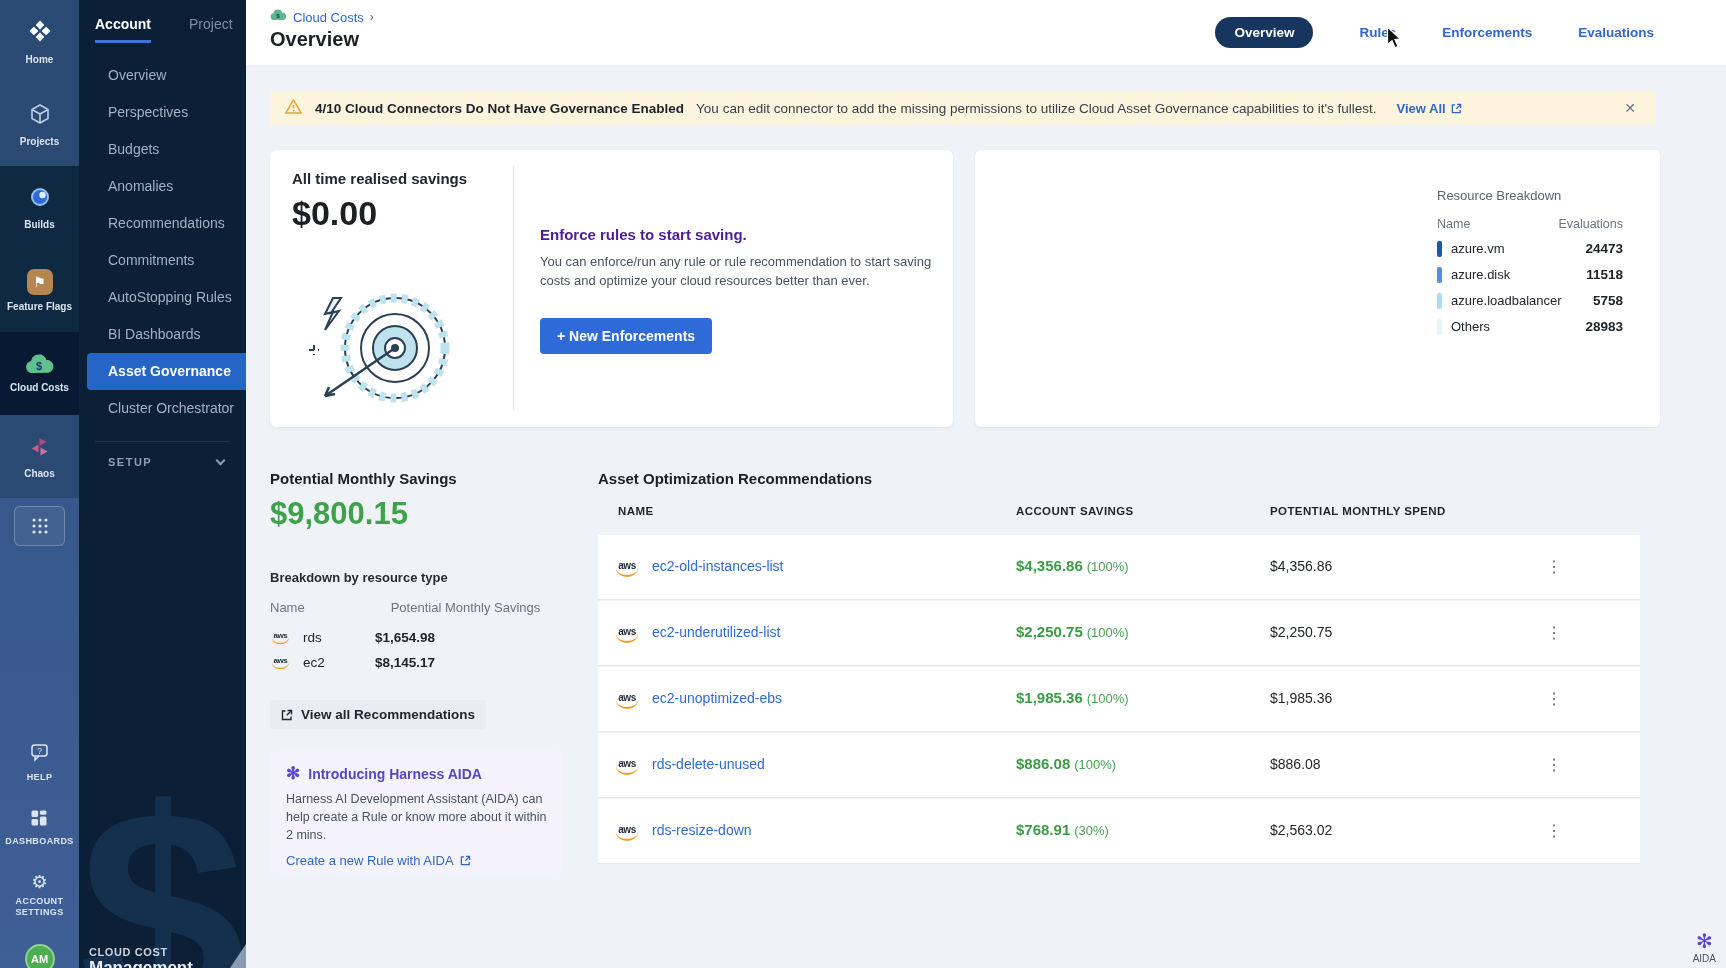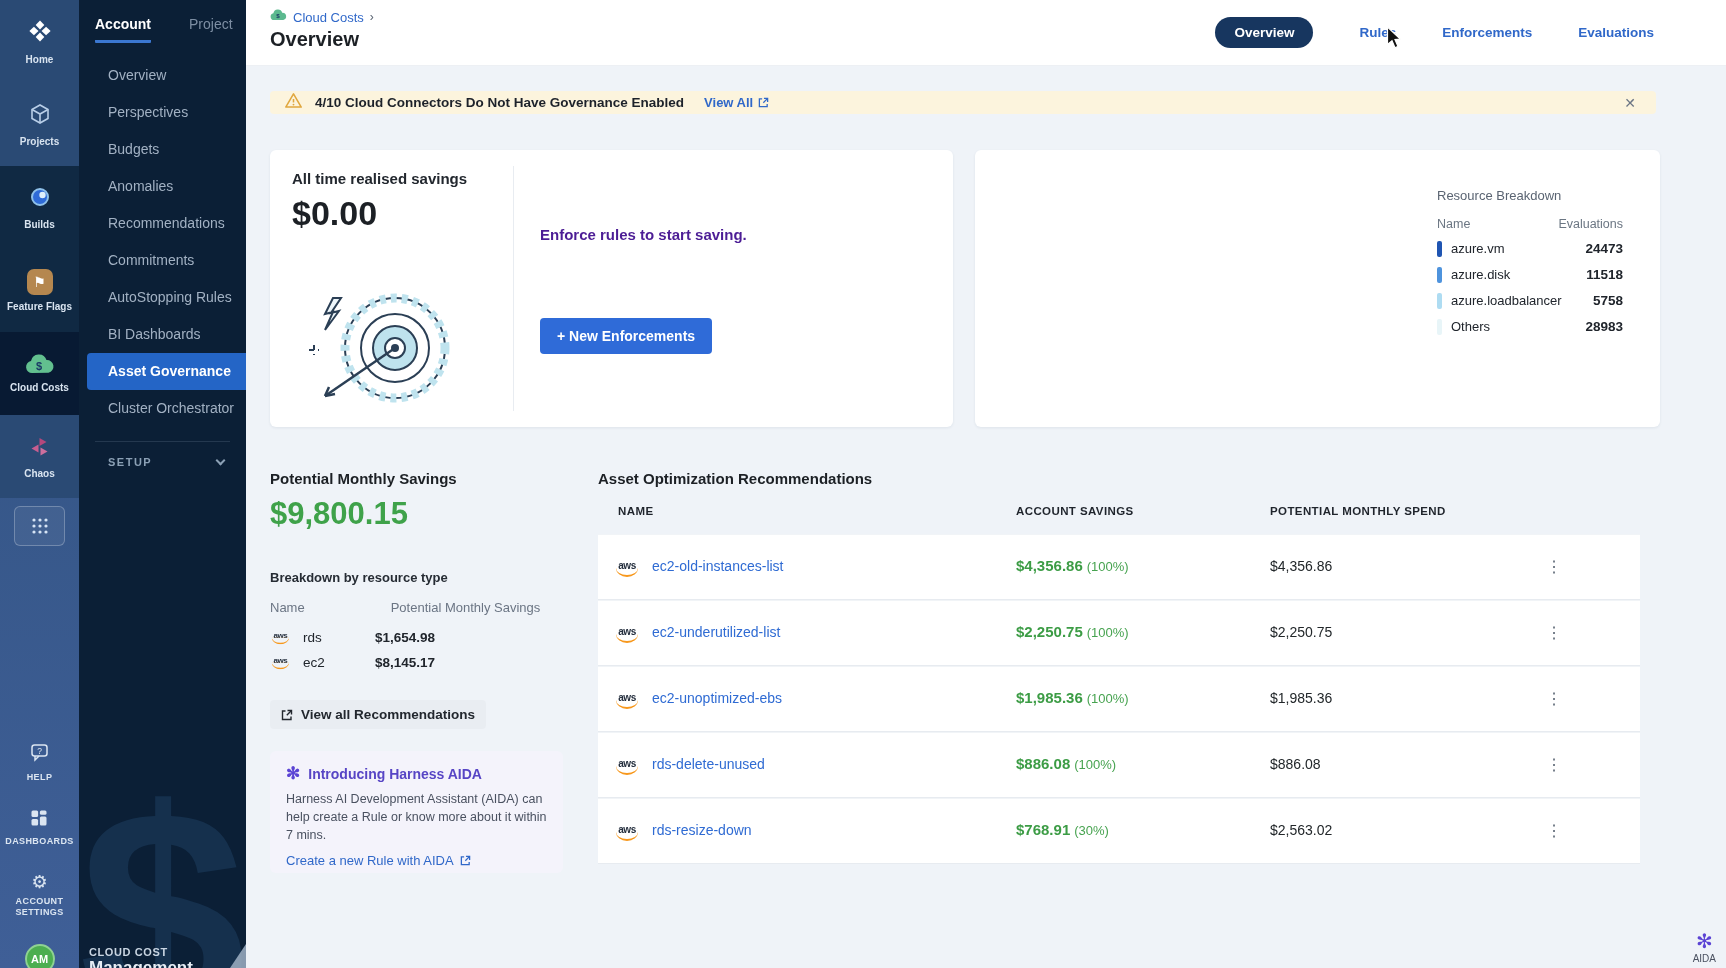--- a/index.html
+++ b/index.html
@@ -46,21 +46,21 @@
   .topbar { position:absolute; left:0; top:0; width:1480px; height:66px; background:#fff; border-bottom:1px solid #edf0f4; }
   .crumbs { position:absolute; left:24px; top:9px; display:flex; align-items:center; gap:6px; font-size:13px; }
   .crumb-link { color:#3068c9; cursor:pointer; }
   .crumb-sep { color:#5b6573; font-size:12px; }
   .page-title { position:absolute; left:24px; top:28px; font-size:20px; font-weight:700; color:#1c2025; }
   .nav-tabs { position:absolute; right:72px; top:17px; display:flex; align-items:center; gap:46px; }
   .nav-link { font-size:13.5px; color:#3068c9; font-weight:600; cursor:pointer; }
   .nav-pill { background:#17365f; color:#fff; font-size:13.5px; font-weight:600; padding:8px 19px; border-radius:17px; cursor:pointer; }
 
   
-  .banner { position:absolute; left:24px; top:91px; width:1386px; height:23px; background:#fcf4dd; border-radius:4px; display:flex; align-items:center; padding:0 14px; gap:12px; }
+  .banner { position:absolute; left:24px; top:91px; width:1386px; height:34px; background:#fcf4dd; border-radius:4px; display:flex; align-items:center; padding:0 14px; gap:12px; }
   .banner-title { font-size:13.5px; font-weight:700; color:#1d222a; }
   .banner-body { font-size:13.5px; color:#3a414d; }
   .banner-link { font-size:13px; font-weight:600; color:#3068c9; display:flex; align-items:center; gap:5px; margin-left:8px; cursor:pointer; white-space:nowrap; }
   .banner-close { margin-left:auto; color:#6b7584; font-size:14px; cursor:pointer; padding:2px 6px; }
 
   .card { position:absolute; background:#fff; border-radius:6px; box-shadow:0 1px 3px rgba(30,50,80,.08); }
   
   #card1 { left:24px; top:150px; width:683px; height:277px; }
   .c1-title { position:absolute; left:22px; top:20px; font-size:15px; font-weight:700; color:#22272e; }
   .c1-value { position:absolute; left:22px; top:44px; font-size:34px; font-weight:700; color:#1c2025; }
@@ -316,20 +316,21 @@
 
   <div class="banner">
     <span>
       <svg width="19" height="17" viewBox="0 0 24 22">
           <path d="M12 2.5 L22 19.5 H2 Z" fill="none" stroke="#e0a73e" stroke-width="2" stroke-linejoin="round"></path>
           <line x1="12" y1="9" x2="12" y2="13.5" stroke="#e0a73e" stroke-width="2"></line>
           <circle cx="12" cy="16.3" r="1.2" fill="#e0a73e"></circle>
         </svg>
     </span>
     <span class="banner-title">4/10 Cloud Connectors Do Not Have Governance Enabled</span>
+    <span class="banner-body">You can edit connector to add the missing permissions to utilize Cloud Asset Governance capabilities to it's fullest.</span>
     <span class="banner-link">
       <span>View All</span>
       <svg class="ext-ic" width="11" height="11" viewBox="0 0 12 12" fill="none" stroke="#3068c9" stroke-width="1.4">
           <path d="M4.5 2 H1.5 V10.5 H10 V7.5"></path>
           <path d="M6.5 1.5 H10.5 V5.5"></path>
           <line x1="10.2" y1="1.8" x2="5.8" y2="6.2"></line>
         </svg>
     </span>
     <span class="banner-close">✕</span>
   </div>
@@ -349,20 +350,21 @@
         <circle cx="100" cy="68" r="34" fill="#ffffff" stroke="#2b3f55" stroke-width="2"></circle>
         <circle cx="100" cy="68" r="22" fill="#bfe3ee" stroke="#2b3f55" stroke-width="2"></circle>
         <circle cx="100" cy="68" r="10" fill="#ffffff" stroke="#2b3f55" stroke-width="2"></circle>
         <circle cx="100" cy="68" r="4" fill="#2b3f55"></circle>
         <line x1="30" y1="116" x2="100" y2="68" stroke="#2b3f55" stroke-width="2.5"></line>
         <path d="M30 116 L40 114 M30 116 L34 107" stroke="#2b3f55" stroke-width="2.5" fill="none"></path>
       </svg>
     </div>
     <div class="c1-div"></div>
     <div class="c1-rtitle">Enforce rules to start saving.</div>
+    <p class="c1-rbody">You can enforce/run any rule or rule recommendation to start saving costs and optimize your cloud resources better than ever.</p>
     <button class="btn-primary">+ New Enforcements</button>
   </section>
 
   <section class="card" id="card2">
     <div class="legend">
       <div class="legend-title">Resource Breakdown</div>
       <div class="legend-head">
         <span>Name</span>
         <span>Evaluations</span>
       </div>
@@ -418,21 +420,21 @@
         <path d="M6.5 1.5 H10.5 V5.5"></path>
         <line x1="10.2" y1="1.8" x2="5.8" y2="6.2"></line>
       </svg>
     <span>View all Recommendations</span>
   </button>
   <div class="aida-card">
     <div class="aida-head">
       <span class="aida-flower">✻</span>
       <span>Introducing Harness AIDA</span>
     </div>
-    <div class="aida-body">Harness AI Development Assistant (AIDA) can help create a Rule or know more about it within 7 mins.</div>
+    <div class="aida-body">Harness AI Development Assistant (AIDA) can help create a Rule or know more about it within 2 mins.</div>
     <div class="aida-link">
       <span>Create a new Rule with AIDA</span>
       <svg class="ext-ic" width="11" height="11" viewBox="0 0 12 12" fill="none" stroke="#3068c9" stroke-width="1.4">
           <path d="M4.5 2 H1.5 V10.5 H10 V7.5"></path>
           <path d="M6.5 1.5 H10.5 V5.5"></path>
           <line x1="10.2" y1="1.8" x2="5.8" y2="6.2"></line>
         </svg>
     </div>
   </div>
 

